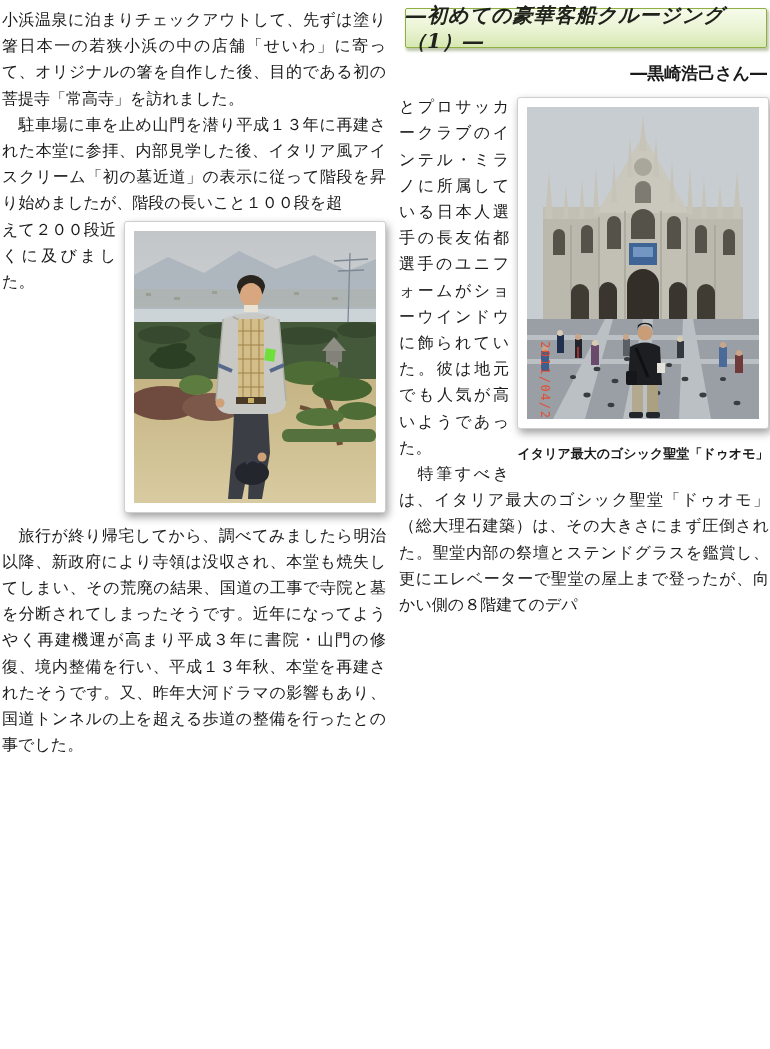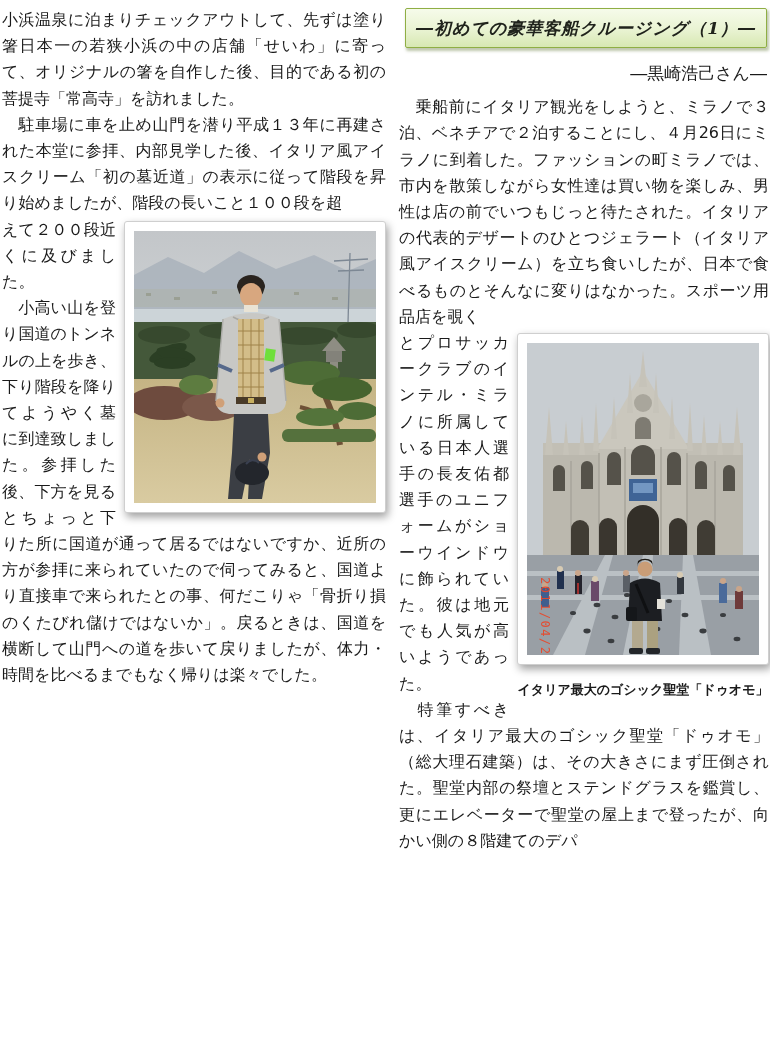--- a/index.html
+++ b/index.html
@@ -20,24 +20,24 @@
 
   .title-box {
     border:1px solid #8fae44; border-radius:2px; height:40px;
     background:linear-gradient(180deg,#f6fbea 0%,#e9f3d2 55%,#d7e8b2 100%);
     box-shadow:1.5px 2.5px 3px rgba(110,130,70,.45);
     display:flex; align-items:center; justify-content:center;
     margin:1px 2px 12px 6px;
   }
   .title-box span {
     font-family:"DejaVu Serif","Liberation Serif",serif;
-    font-style:italic; font-weight:bold; font-size:17px;
+    font-style:italic; font-weight:bold; font-size:20px;
     letter-spacing:1px; color:#20231c;
   }
-  .byline { text-align:right; font-weight:normal; font-size:17px; margin:2px 2px 8px 0; }
+  .byline { text-align:right; font-weight:bold; font-size:17px; margin:2px 2px 8px 0; }
 
   .photo-frame {
     background:#fff; border:1px solid #cfcfcf; border-radius:3px; padding:9px;
     box-shadow:2px 4px 9px rgba(0,0,0,.38);
   }
   .float-r { float:right; }
   .temple-photo-wrap { width:262px; margin:4px 0 10px 8px; }
   .duomo-fig { width:252px; margin:3px 0 8px 8px; }
   .duomo-caption { text-align:center; font-weight:bold; font-size:13px; line-height:18px; margin-top:16px; }
   svg { display:block; }
@@ -140,32 +140,31 @@
               <rect x="114" y="167" width="6" height="5" fill="#c8b060"></rect>
               <path d="M100,183 L134,183 L136,222 L128,268 L114,268 L116,228 L108,268 L94,268 L98,222 Z" fill="#3b3e44"></path>
               <circle cx="86" cy="172" r="4.5" fill="#d0a078"></circle>
               <circle cx="128" cy="226" r="4.5" fill="#d0a078"></circle>
               <ellipse cx="118" cy="242" rx="17" ry="12" fill="#23262c"></ellipse>
               <path d="M112,233 q6 -7 13 -1" stroke="#3a4050" stroke-width="2" fill="none"></path>
             </g>
           </svg>
         </div>
         <p class="body-text">えて２００段近くに及びました。</p>
-        <p class="body-text">　小高い山を登り国道のトンネルの上を歩き、下り階段を降りてようやく墓に到達致しました。参拝した後、下方を見るとちょっと下りた所に国道が通って居るではないですか、近所の方が参拝に来られていたので伺ってみると、国道より直接車で来られたとの事、何だこりゃ「骨折り損のくたびれ儲けではないか」。戻るときは、国道を横断して山門への道を歩いて戻りましたが、体力・時間を比べるまでもなく帰りは楽々でした。</p>
       </div>
 
+      <p class="body-text">　旅行が終り帰宅してから、調べてみましたら明治以降、新政府により寺領は没収され、本堂も焼失してしまい、その荒廃の結果、国道の工事で寺院と墓を分断されてしまったそうです。近年になってようやく再建機運が高まり平成３年に書院・山門の修復、境内整備を行い、平成１３年秋、本堂を再建されたそうです。又、昨年大河ドラマの影響もあり、国道トンネルの上を超える歩道の整備を行ったとの事でした。</p>
     </div>
 
     <div class="col-right">
       <div class="title-box">
         <span>―初めての豪華客船クルージング（1）―</span>
       </div>
       <div class="byline">―黒崎浩己さん―</div>
 
-      <p class="body-text">　乗船前にイタリア観光をしようと、ミラノで３泊、ベネチアで２泊することにし、４月26日にミラノに到着した。ファッションの町ミラノでは、市内を散策しながら女性達は買い物を楽しみ、男性は店の前でいつもじっと待たされた。イタリアの代表的デザートのひとつジェラート（イタリア風アイスクリーム）を立ち食いしたが、日本で食べるものとそんなに変りはなかった。スポーツ用品店を覗く</p>
 
       <div class="wrap-block">
         <figure class="float-r duomo-fig">
           <div class="photo-frame">
             <svg width="232" height="312" viewBox="0 0 232 312" aria-hidden="true">
               <rect x="0" y="0" width="232" height="312" fill="#c8cdd1"></rect>
               <g>
                 <rect x="16" y="100" width="200" height="112" fill="#c2bfb5"></rect>
                 <rect x="16" y="112" width="56" height="100" fill="#bbb8ae"></rect>
                 <rect x="160" y="112" width="56" height="100" fill="#bbb8ae"></rect>

